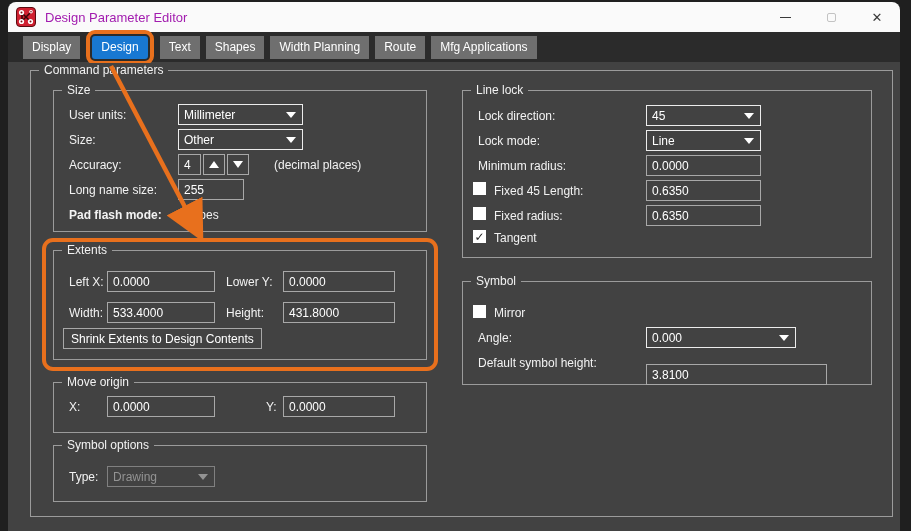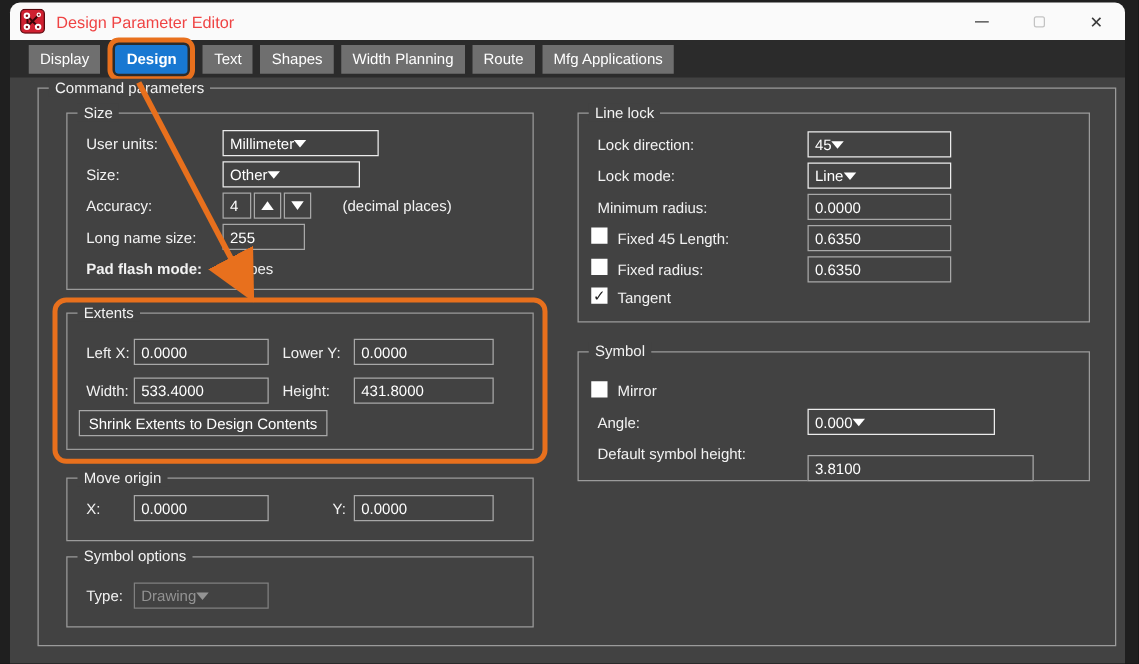--- a/index.html
+++ b/index.html
@@ -10,21 +10,21 @@
     font-family:"Liberation Sans","DejaVu Sans",sans-serif;
     -webkit-font-smoothing:antialiased;
   }
   
   .titlebar {
     position:absolute; left:8px; top:2px; right:11px; height:30px;
     background:#fafafa; border-radius:8px 8px 0 0;
     display:flex; align-items:center; padding-left:8px;
   }
   .app-icon { width:20px; height:20px; flex:0 0 auto; }
-  .title-text { margin-left:9px; font-size:13px; color:#ef4444;text-align:center; }
+  .title-text { margin-left:9px; font-size:13px; color:#a21caf;text-align:center; }
   .win-controls { margin-left:auto; display:flex; height:100%; }
   .win-btn { width:46px; height:100%; display:flex; align-items:center; justify-content:center; cursor:default; }
   .glyph-min { width:11px; height:1px; background:#3a3a3a; }
   .glyph-max { width:9px; height:9px; border:1px solid #c3c3c3; border-radius:2px; }
   .glyph-close { font-size:13px; color:#3a3a3a; line-height:1; }
   
   .bodyarea {
     position:absolute; left:8px; top:32px; right:11px; bottom:0;
     background:#424242;
   }
@@ -34,37 +34,36 @@
     padding-left:15px; gap:6px;
   }
   .tab {
     background:#6f6f6f; color:#ffffff; font-size:12px;
     padding:4px 9px 5px 9px; white-space:nowrap; cursor:default;
   }
   .tab.active {
     background:#1878d2;
     outline:4px solid #e8701d; outline-offset:2px; border-radius:3px;
     margin:0 6px;
-    font-weight:bold;
   }
   
   .panel { position:absolute; inset:0; }
   .group { position:absolute; border:1px solid #9b9b9b; }
   .group-label {
     position:absolute; top:-8px; left:8px; background:#424242;
     padding:0 5px; font-size:12px; color:#f2f2f2; white-space:nowrap;
   }
   .lbl { position:absolute; font-size:12px; color:#f2f2f2; white-space:nowrap; }
   .static-val { position:absolute; font-size:12px; color:#f2f2f2; white-space:nowrap; }
   .field, .dropdown, .spin-btn, .push-btn {
     position:absolute; height:21px; background:#424242;
     font-size:12px; color:#fff; display:flex; align-items:center;
   }
   .field { border:1px solid #a8a8a8; padding-left:5px; }
-  .dropdown { border:1px solid #ececec; padding-left:5px; justify-content:flex-start; cursor:default; }
+  .dropdown { border:1px solid #ececec; padding-left:5px; justify-content:space-between; cursor:default; }
   .caret {
     width:0; height:0; margin-right:6px;
     border-left:5px solid transparent; border-right:5px solid transparent;
     border-top:6px solid #fff;
   }
   .dropdown.disabled { border-color:#808080; color:#939393; }
   .dropdown.disabled .caret { border-top-color:#939393; }
   .spin-btn { border:1px solid #a8a8a8; justify-content:center; cursor:default; }
   .tri-up { width:0; height:0; border-left:5px solid transparent; border-right:5px solid transparent; border-bottom:7px solid #fff; }
   .tri-dn { width:0; height:0; border-left:5px solid transparent; border-right:5px solid transparent; border-top:7px solid #fff; }
@@ -128,21 +127,21 @@
     </div>
 
     <div class="group" style="left:53px; top:90px; width:374px; height:142px;">
       <span class="group-label">Size</span>
       <span class="lbl" style="left:15px; top:17px;">User units:</span>
       <div class="dropdown" style="left:124px; top:13px; width:125px;">
         <span>Millimeter</span>
         <span class="caret"></span>
       </div>
       <span class="lbl" style="left:15px; top:42px;">Size:</span>
-      <div class="dropdown" style="left:124px; top:38px; width:110px;">
+      <div class="dropdown" style="left:124px; top:38px; width:125px;">
         <span>Other</span>
         <span class="caret"></span>
       </div>
       <span class="lbl" style="left:15px; top:67px;">Accuracy:</span>
       <div class="field" style="left:124px; top:63px; width:23px;">
         <span>4</span>
       </div>
       <div class="spin-btn" style="left:149px; top:63px; width:22px;">
         <span class="tri-up"></span>
       </div>

